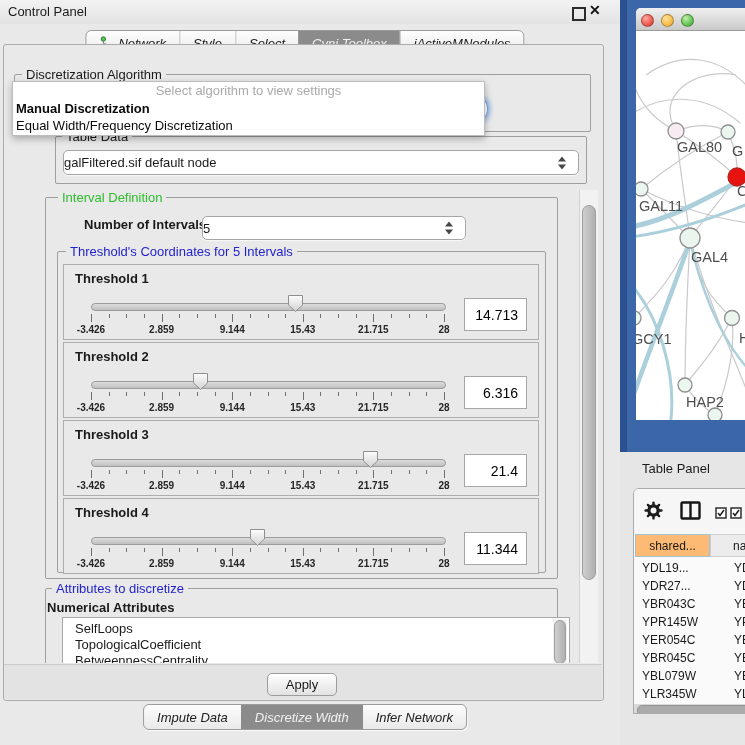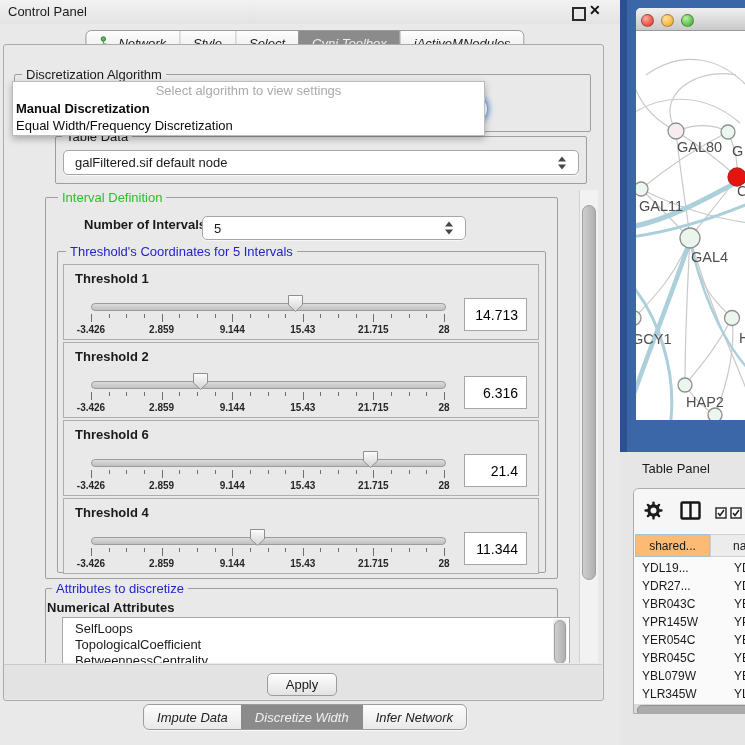--- a/index.html
+++ b/index.html
@@ -26,21 +26,21 @@
 
   .content-panel{left:3px;top:44px;width:599px;height:655px;border:1px solid #ababab;
                  border-radius:3px;background:#e9e9e9;}
 
   .groupbox{border:1px solid #9e9e9e;border-radius:2px;}
   .grouplabel{position:absolute;background:#e9e9e9;padding:0 4px;font-size:13px;line-height:13px;}
   .g-green{color:#2dbd2d;}
   .g-blue{color:#2323cc;}
 
   .combo{background:#fff;border:1px solid #a6a6a6;border-radius:5px;font-size:13px;
-         display:flex;align-items:center;padding-left:11px;box-sizing:border-box;
+         display:flex;align-items:center;box-sizing:border-box;
          box-shadow:0 1px 1px rgba(255,255,255,.7);}
   .stepper{position:absolute;right:11px;top:50%;transform:translateY(-50%);width:9px;height:13px;}
   .stepper::before{content:"";position:absolute;left:0;top:0;border-left:4.5px solid transparent;
         border-right:4.5px solid transparent;border-bottom:5px solid #474747;}
   .stepper::after{content:"";position:absolute;left:0;top:8px;border-left:4.5px solid transparent;
         border-right:4.5px solid transparent;border-top:5px solid #474747;}
 
   .algo-combo{left:30px;top:97px;width:456px;height:22px;border-radius:11px;background:#fff;
               border:1px solid #7aa7e0;box-shadow:0 0 5px 2px rgba(104,153,224,.75);z-index:2;}
   .popup{left:12px;top:81px;width:471px;height:53px;background:#fff;border:1px solid #bcbcbc;
@@ -260,21 +260,21 @@
             <span style="left: 97.6px;">2.859</span>
             <span style="left: 168.2px;">9.144</span>
             <span style="left: 238.8px;">15.43</span>
             <span style="left: 309.4px;">21.715</span>
             <span style="left: 380px;">28</span>
           </div>
     <input class="thval" readonly="" value="6.316" style="">
   </div>
 
   <div class="th-panel">
-    <div class="th-label">Threshold 6</div>
+    <div class="th-label">Threshold 3</div>
     <div class="track"></div>
     <svg class="thumb" width="17" height="19" viewBox="0 0 17 19" style="left: 297.864px;">
       <path d="M1.5,1.5 h14 v9.5 l-7,6.5 l-7,-6.5 z" fill="url(#thumbGrad)" stroke="#8f8f8f"></path>
     </svg>
     <div class="ticks">
             <div class="tick major" style="left: 27px;"></div>
             <div class="tick" style="left: 44.65px;"></div>
             <div class="tick" style="left: 62.3px;"></div>
             <div class="tick" style="left: 79.95px;"></div>
             <div class="tick major" style="left: 97.6px;"></div>

